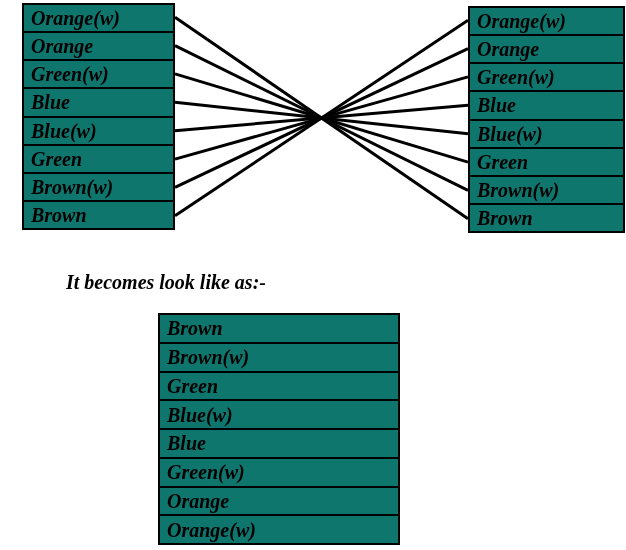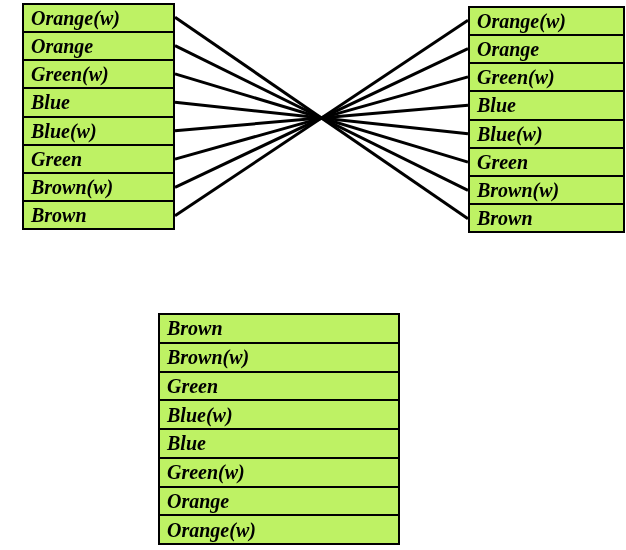--- a/index.html
+++ b/index.html
@@ -14,21 +14,21 @@
     background: #ffffff;
     overflow: hidden;
     font-family: "Liberation Serif", "DejaVu Serif", serif;
   }
   .wire-table {
     position: absolute;
     box-sizing: border-box;
     border: 2px solid #000000;
     display: flex;
     flex-direction: column;
-    background: #bef264;
+    background: #0f766e;
   }
   .wire-table .row {
     flex: 1 1 0;
     box-sizing: border-box;
     border-bottom: 2px solid #000000;
     display: flex;
     align-items: center;
     padding-left: 7px;
     padding-top: 1px;
     font-weight: bold;
@@ -92,20 +92,21 @@
     <div class="row">Orange(w)</div>
     <div class="row">Orange</div>
     <div class="row">Green(w)</div>
     <div class="row">Blue</div>
     <div class="row">Blue(w)</div>
     <div class="row">Green</div>
     <div class="row">Brown(w)</div>
     <div class="row">Brown</div>
   </div>
 
+  <div class="caption">It becomes look like as:-</div>
 
   <div class="wire-table" id="result-table">
     <div class="row">Brown</div>
     <div class="row">Brown(w)</div>
     <div class="row">Green</div>
     <div class="row">Blue(w)</div>
     <div class="row">Blue</div>
     <div class="row">Green(w)</div>
     <div class="row">Orange</div>
     <div class="row">Orange(w)</div>

